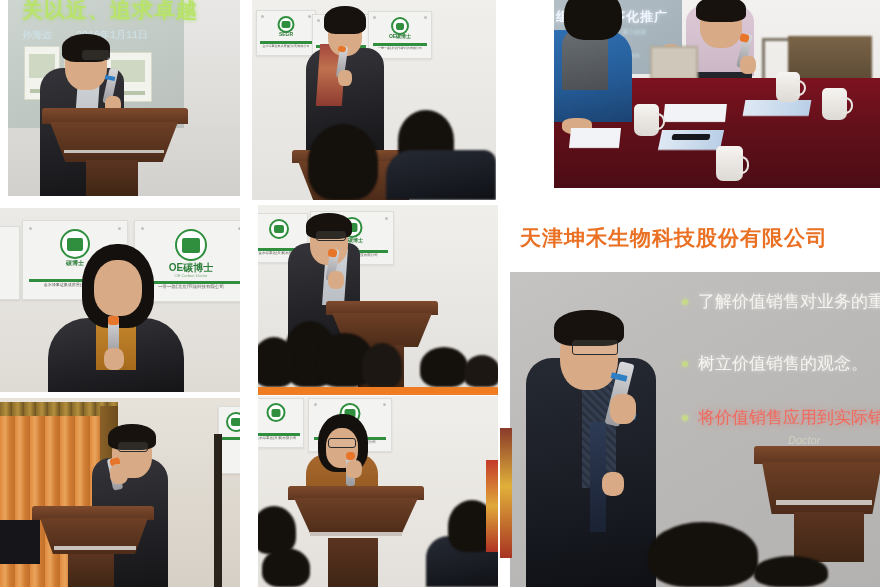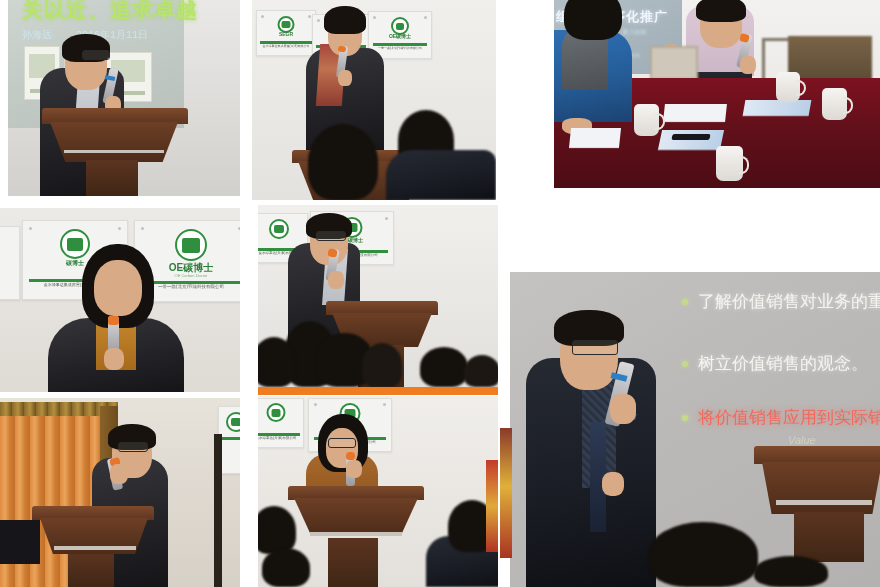--- a/index.html
+++ b/index.html
@@ -370,38 +370,39 @@
       <div class="podium-stem" style="left:70px;top:142px;width:50px;height:49px;"></div>
 
       <div class="aud blur2" style="left:-6px;top:110px;width:44px;height:48px;"></div>
       <div class="aud blur2" style="left:4px;top:152px;width:48px;height:39px;"></div>
       <div class="suit-dk blur2" style="left:168px;top:140px;width:76px;height:51px;border-radius:22px 6px 0 0;"></div>
       <div class="aud blur2" style="left:190px;top:104px;width:48px;height:52px;"></div>
       <div style="position:absolute;left:228px;top:64px;width:14px;height:92px;background:linear-gradient(180deg,#c43a2a,#e0a93a 50%,#b03224);"></div>
     </div>
   </div>
 
+  <div class="company-title" style="left:520px;top:224px;font-size:21px;">天津坤禾生物科技股份有限公司</div>
 
   <div class="photo" style="left:510px;top:272px;width:370px;height:315px;">
     <div class="ph-inner">
       <div class="bullet-slide" style="inset:0;"></div>
 
       <div class="bullet" style="left:172px;top:18px;">
         <span class="dot"></span>
         <span class="bt" style="font-size:17px;">了解价值销售对业务的重</span>
       </div>
       <div class="bullet" style="left:172px;top:80px;">
         <span class="dot"></span>
         <span class="bt" style="font-size:17px;text-align:right;">树立价值销售的观念。</span>
       </div>
       <div class="bullet red" style="left:172px;top:134px;">
         <span class="dot"></span>
         <span class="bt" style="font-size:17px;">将价值销售应用到实际销</span>
       </div>
-      <div class="value-mark blur1" style="left:278px;top:162px;font-size:11px;font-style:italic;">Value</div>
+      <div class="value-mark blur1" style="left:278px;top:162px;font-size:11px;font-style:italic;">Doctor</div>
 
       <div class="suit-dk" style="left:16px;top:86px;width:130px;height:229px;border-radius:26px 22px 0 0;"></div>
       <div style="position:absolute;left:72px;top:96px;width:34px;height:120px;background:
             repeating-linear-gradient(45deg,#2b3340 0px,#374154 3px,#222a36 6px);"></div>
       <div style="position:absolute;left:80px;top:150px;width:16px;height:110px;background:linear-gradient(180deg,#2e3b55,#1a2233);"></div>
       <div class="head" style="left:50px;top:48px;width:58px;height:70px;"></div>
       <div class="hair" style="left:44px;top:38px;width:70px;height:36px;"></div>
       <div class="glasses" style="left:62px;top:68px;width:44px;height:13px;"></div>
       <div class="mic" style="left:102px;top:90px;width:15px;height:64px;transform:rotate(14deg);"></div>
       <div class="mic-blue" style="left:101px;top:102px;width:16px;height:6px;transform:rotate(14deg);"></div>

